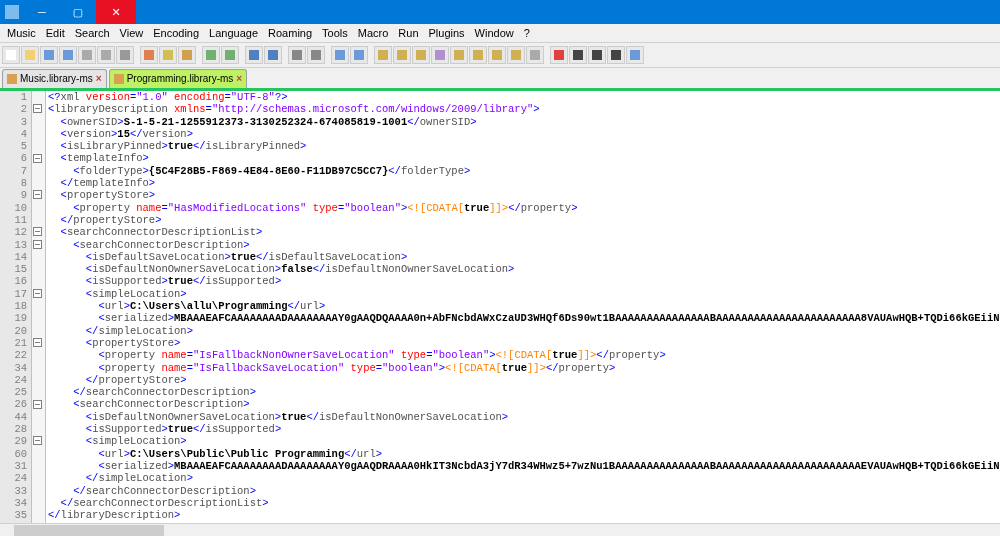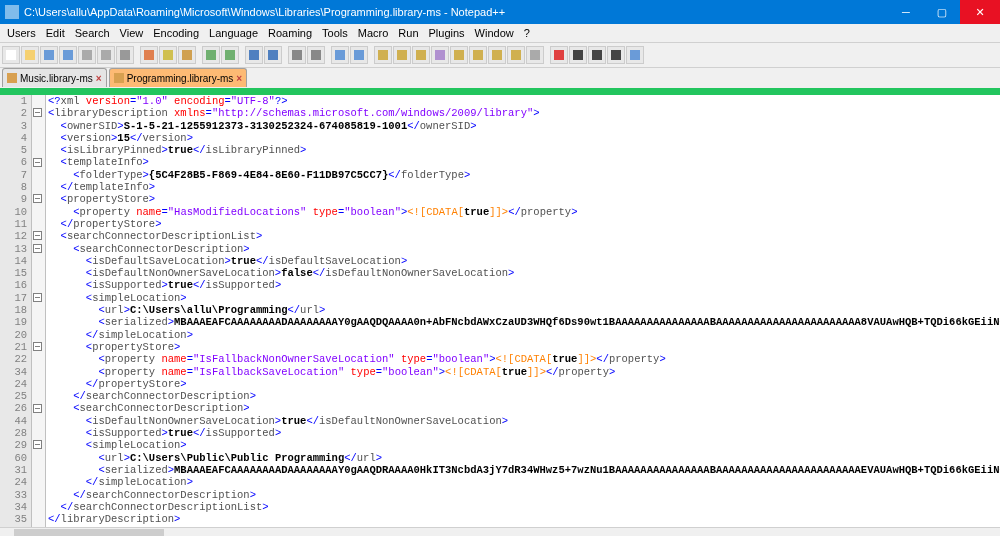--- a/index.html
+++ b/index.html
@@ -8,52 +8,51 @@
 .titlebar .title{flex:1;white-space:nowrap;overflow:hidden}
 .winbtns{display:flex;height:100%}
 .winbtn{width:36px;display:flex;align-items:center;justify-content:center;color:#fff;font-family:"Segoe UI Symbol"}
 .winbtn.close{background:#e81123;width:40px}
 .menubar{height:18px;background:#f0f0f0;display:flex;align-items:center;padding:0 2px;font-size:11px;color:#000;border-bottom:1px solid #d0d0d0}
 .menubar span{padding:0 5px}
 .toolbar{height:24px;background:#f0f0f0;display:flex;align-items:center;padding:0 2px;gap:1px;border-bottom:1px solid #d0d0d0}
 .tbtn{width:18px;height:18px;background:#e8e8e8;border:1px solid #ccc;box-sizing:border-box;position:relative}
 .tbtn::after{content:"";position:absolute;inset:3px;background:var(--c,#888)}
 .tsep{width:4px}
-.tabbar{height:20px;background:#f0f0f0;display:flex;align-items:flex-start;padding:0 2px;border-bottom:7px solid #22c55e}
+.tabbar{height:20px;background:#f0f0f0;display:flex;align-items:center;padding:0 2px;border-bottom:3px solid #22c55e}
 .tab{height:18px;border:1px solid #a0a0a0;border-bottom:none;padding:0 4px;display:flex;align-items:center;gap:3px;font-size:10px;background:#e5e5e5;margin-right:2px;border-radius:3px 3px 0 0}
-.tab.active{background:#fdba74}
+.tab.active{background:#bef264}
 .tab .x{color:#c04040;font-weight:bold}
 .tab-icon{width:10px;height:10px;background:#d8a050;display:inline-block}
 .editor{display:flex;height:432px;font-family:Consolas,"Courier New",monospace;font-size:10.5px;line-height:12.3px;position:relative}
 .gutter{width:32px;text-align:right;color:#808080;background:#e8e8e8;padding-right:4px;box-sizing:border-box;border-right:1px solid #c0c0c0}
 .fold{width:13px;background:#f5f5f5;border-right:1px solid #c0c0c0;position:relative}
 .fbox{position:absolute;left:1px;width:9px;height:9px;border:1px solid #808080;background:#fff;box-sizing:border-box}
 .fbox::before{content:"";position:absolute;left:1px;right:1px;top:3px;height:1px;background:#808080}
 .code{flex:1;white-space:pre;overflow:hidden;color:#000;padding-left:2px}
 .t-blue{color:#0000ff}.t-red{color:#ff0000}.t-purple{color:#8000ff}.t-bold{font-weight:bold}.t-orange{color:#ff8000}.t-dgray{color:#505050}
 .hscroll{height:14px;background:#f0f0f0;border-top:1px solid #d0d0d0;position:relative}
 .hscroll::before{content:"";position:absolute;left:14px;width:150px;top:1px;bottom:1px;background:#cdcdcd}
 .gutter div{height:12.3px}
 .code-line{height:12.3px}
 </style>
 </head>
 <body>
 
 <div class="titlebar">
   <div class="icon"></div>
-  <div class="title">C:\Users\allu\AppData\Roaming\Microsoft\Windows\Libraries\Programming.library-ms - Notepad++</div>
   <div class="winbtns">
     <div class="winbtn">─</div>
     <div class="winbtn">▢</div>
     <div class="winbtn close">✕</div>
   </div>
 </div>
 
 <div class="menubar">
-  <span>Users</span>
+  <span>Music</span>
   <span>Edit</span>
   <span>Search</span>
   <span>View</span>
   <span>Encoding</span>
   <span>Language</span>
   <span>Roaming</span>
   <span>Tools</span>
   <span>Macro</span>
   <span>Run</span>
   <span>Plugins</span>

